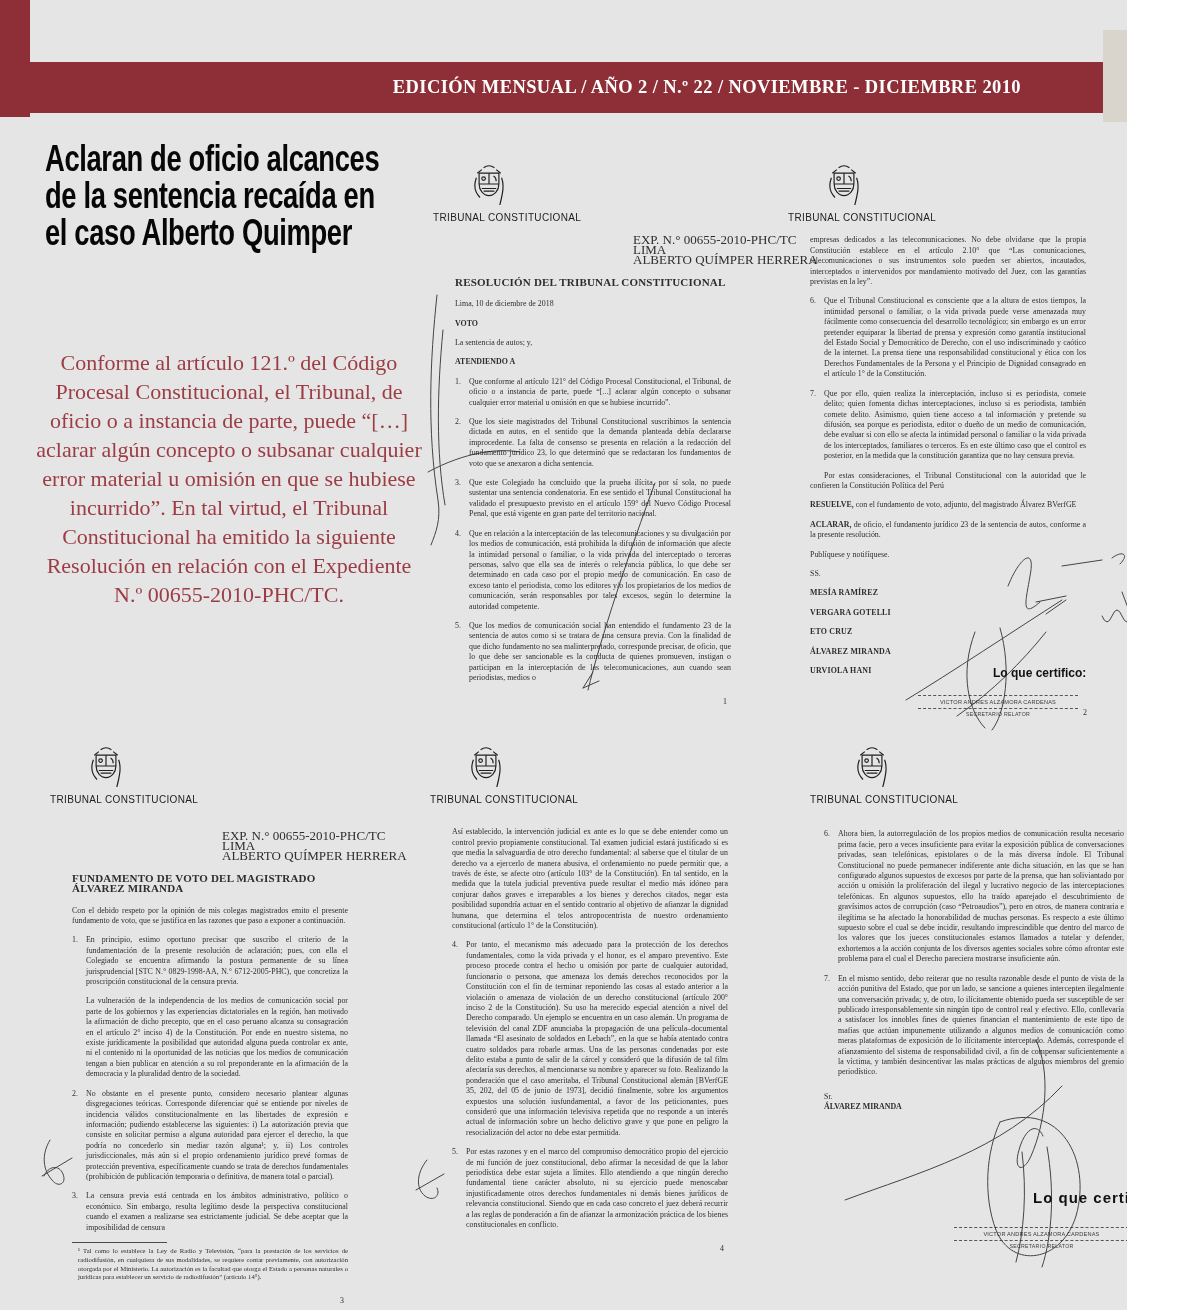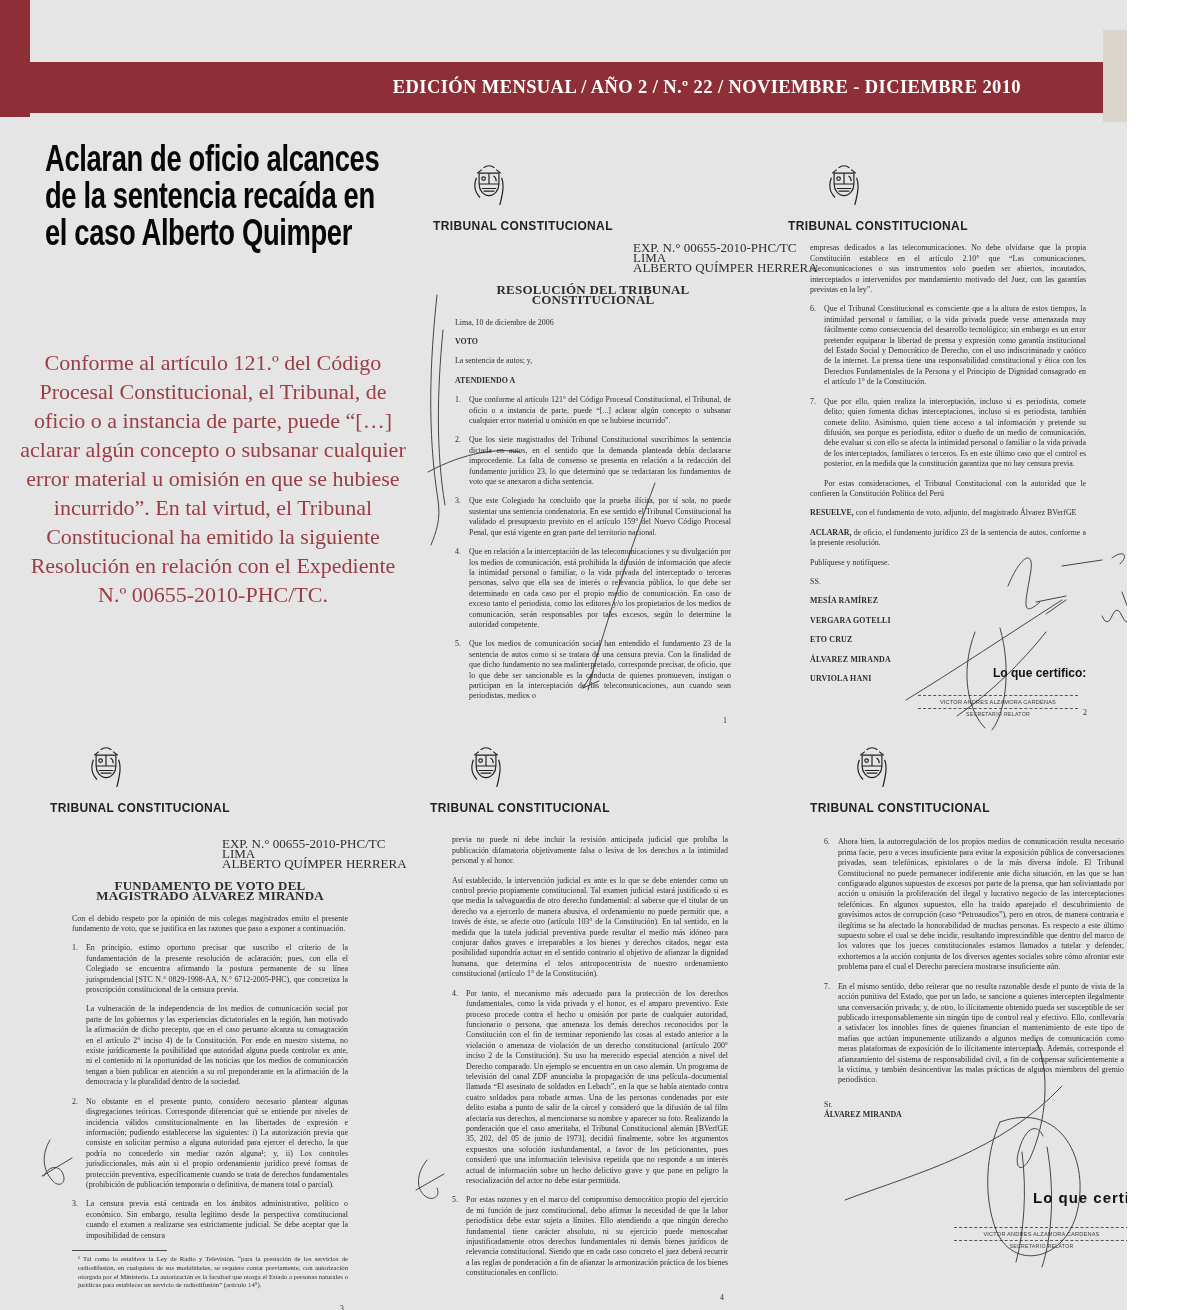--- a/index.html
+++ b/index.html
@@ -22,33 +22,33 @@
               font-size:18.5px;letter-spacing:.4px;white-space:nowrap;}
   .page-box{position:absolute;left:1103px;top:30px;width:88px;height:92px;background:var(--page-box-bg,#d9d5cd);
             display:flex;align-items:center;justify-content:center;}
   .page-box .num{color:var(--banner-red,#8e2f37);font-family:"Liberation Serif",serif;
             font-weight:bold;font-size:70px;line-height:1;}
 
   
   .headline{position:absolute;left:45px;top:140px;width:520px;font-family:"Liberation Sans",sans-serif;
             font-weight:bold;font-size:37px;line-height:37px;color:#070707;letter-spacing:-.5px;
             transform:scaleX(.74);transform-origin:left top;white-space:nowrap;}
-  .lede{position:absolute;left:14px;top:348px;width:398px;text-align:center;
+  .lede{position:absolute;left:30px;top:348px;width:398px;text-align:center;
         font-family:"Liberation Serif",serif;font-size:22px;line-height:29px;color:var(--accent-red,#9c3c45);}
 
   
   .scan{position:absolute;font-size:7.9px;line-height:10.4px;color:#2e2e2e;}
   .scanhead .seal{display:block;margin-left:48px;width:36px;height:42px;}
-  .scanhead .org{display:block;margin-left:10px;margin-top:16px;font-family:"Liberation Sans",sans-serif;
-                 font-weight:bold;font-size:12px;letter-spacing:.35px;color:#222;}
+  .scanhead .org{display:block;margin-left:10px;margin-top:8px;font-family:"Liberation Sans",sans-serif;
+                 font-weight:normal;font-size:10px;letter-spacing:.35px;color:#222;}
   .scanbody{margin-top:12px;padding-left:32px;width:308px;}
   .scan p{text-align:justify;margin-bottom:9px;}
   .exp{margin-left:178px;margin-bottom:12px;font-size:13px;line-height:9.8px;text-align:left;}
   .exp div{white-space:nowrap;}
-  .doc-title{font-weight:bold;text-align:center;font-size:13px;letter-spacing:.2px;margin:4px 0 12px;}
+  .doc-title{font-weight:bold;font-size:11px;letter-spacing:.2px;margin:4px 0 12px;}
   .h{font-weight:bold;margin-bottom:9px;}
   .item{display:flex;margin-bottom:9px;}
   .item .n{flex:none;width:14px;}
   .item .t{flex:1;text-align:justify;}
   .indent{text-indent:14px;}
   .b{font-weight:bold;}
   .names div{font-weight:bold;margin-bottom:9px;letter-spacing:.2px;}
   .pagenum{text-align:right;padding-right:4px;margin-top:14px;}
   .certify{position:absolute;font-family:"Liberation Sans",sans-serif;font-weight:bold;color:#111;margin-left:47px;}
   .stamp{position:absolute;text-align:center;font-family:"Liberation Sans",sans-serif;color:#3a3a3a;}
@@ -104,21 +104,21 @@
         </svg>
       <span class="org">TRIBUNAL CONSTITUCIONAL</span>
     </div>
     <div class="scanbody">
       <div class="exp">
         <div>EXP. N.° 00655-2010-PHC/TC</div>
         <div>LIMA</div>
         <div>ALBERTO QUÍMPER HERRERA</div>
       </div>
       <div class="doc-title">RESOLUCIÓN DEL TRIBUNAL CONSTITUCIONAL</div>
-      <p>Lima, 10 de diciembre de 2006</p>
+      <p>Lima, 10 de diciembre de 2018</p>
       <div class="h">VOTO</div>
       <p>La sentencia de autos; y,</p>
       <div class="h">ATENDIENDO A</div>
       <div class="item">
         <span class="n">1.</span>
         <span class="t">Que conforme al artículo 121° del Código Procesal Constitucional, el Tribunal, de oficio o a instancia de parte, puede “[...] aclarar algún concepto o subsanar cualquier error material u omisión en que se hubiese incurrido”.</span>
       </div>
       <div class="item">
         <span class="n">2.</span>
         <span class="t">Que los siete magistrados del Tribunal Constitucional suscribimos la sentencia dictada en autos, en el sentido que la demanda planteada debía declararse improcedente. La falta de consenso se presenta en relación a la redacción del fundamento jurídico 23, lo que determinó que se redactaran los fundamentos de voto que se anexaron a dicha sentencia.</span>
@@ -215,21 +215,20 @@
   </div>
 
   <div class="scan" style="left:420px;top:745px;width:348px;">
     <div class="scanhead">
       <svg class="seal">
           <use href="#tc-seal"></use>
         </svg>
       <span class="org">TRIBUNAL CONSTITUCIONAL</span>
     </div>
     <div class="scanbody" style="margin-top:22px;">
-      <p>previa no puede ni debe incluir la revisión anticipada judicial que prohíba la publicación difamatoria objetivamente falsa o lesiva de los derechos a la intimidad personal y al honor.</p>
       <p>Así establecido, la intervención judicial ex ante es lo que se debe entender como un control previo propiamente constitucional. Tal examen judicial estará justificado si es que media la salvaguardia de otro derecho fundamental: al saberse que el titular de un derecho va a ejercerlo de manera abusiva, el ordenamiento no puede permitir que, a través de éste, se afecte otro (artículo 103° de la Constitución). En tal sentido, en la medida que la tutela judicial preventiva puede resultar el medio más idóneo para conjurar daños graves e irreparables a los bienes y derechos citados, negar esta posibilidad supondría actuar en el sentido contrario al objetivo de afianzar la dignidad humana, que determina el telos antropocentrista de nuestro ordenamiento constitucional (artículo 1° de la Constitución).</p>
       <div class="item">
         <span class="n">4.</span>
         <span class="t">Por tanto, el mecanismo más adecuado para la protección de los derechos fundamentales, como la vida privada y el honor, es el amparo preventivo. Este proceso procede contra el hecho u omisión por parte de cualquier autoridad, funcionario o persona, que amenaza los demás derechos reconocidos por la Constitución con el fin de terminar reponiendo las cosas al estado anterior a la violación o amenaza de violación de un derecho constitucional (artículo 200° inciso 2 de la Constitución). Su uso ha merecido especial atención a nivel del Derecho comparado. Un ejemplo se encuentra en un caso alemán. Un programa de televisión del canal ZDF anunciaba la propagación de una película–documental llamada “El asesinato de soldados en Lebach”, en la que se había atentado contra cuatro soldados para robarle armas. Una de las personas condenadas por este delito estaba a punto de salir de la cárcel y consideró que la difusión de tal film afectaría sus derechos, al mencionarse su nombre y aparecer su foto. Realizando la ponderación que el caso ameritaba, el Tribunal Constitucional alemán [BVerfGE 35, 202, del 05 de junio de 1973], decidió finalmente, sobre los argumentos expuestos una solución iusfundamental, a favor de los peticionantes, pues consideró que una información televisiva repetida que no responde a un interés actual de información sobre un hecho delictivo grave y que pone en peligro la resocialización del actor no debe estar permitida.</span>
       </div>
       <div class="item">
         <span class="n">5.</span>
         <span class="t">Por estas razones y en el marco del compromiso democrático propio del ejercicio de mi función de juez constitucional, debo afirmar la necesidad de que la labor periodística debe estar sujeta a límites. Ello atendiendo a que ningún derecho fundamental tiene carácter absoluto, ni su ejercicio puede menoscabar injustificadamente otros derechos fundamentales ni demás bienes jurídicos de relevancia constitucional. Siendo que en cada caso concreto el juez deberá recurrir a las reglas de ponderación a fin de afianzar la armonización práctica de los bienes constitucionales en conflicto.</span>
       </div>
       <div class="pagenum">4</div>

